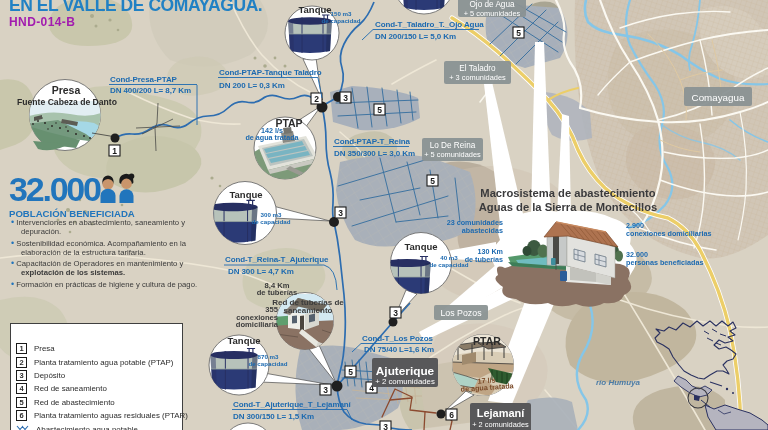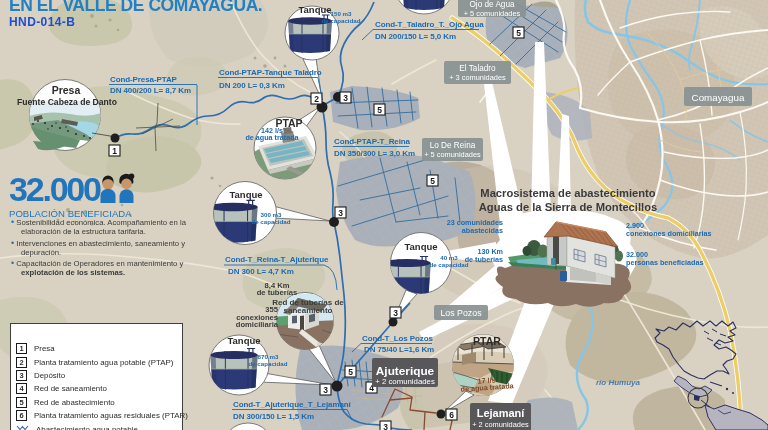--- a/index.html
+++ b/index.html
@@ -602,38 +602,39 @@
     <text x="315" y="13" font-size="9.5">Tanque</text>
     <text x="289" y="127" font-size="10.5">PTAP</text>
     <text x="246" y="198" font-size="9.5">Tanque</text>
     <text x="421" y="250" font-size="9.5">Tanque</text>
     <text x="244" y="344" font-size="9.5">Tanque</text>
     <text x="487" y="345" font-size="10.5">PTAR</text>
   </g>
 </svg>
 
 <div class="abs" style="left:9px;top:-3.2px;font-size:17.5px;line-height:17.5px;font-weight:bold;color:#2181c4;letter-spacing:-0.45px;white-space:nowrap;">EN EL VALLE DE COMAYAGUA.</div>
-<div class="abs" style="left:9px;top:15px;font-size:12px;font-weight:bold;color:#1d4ed8;letter-spacing:0.4px;">HND-014-B</div>
+<div class="abs" style="left:9px;top:15px;font-size:12px;font-weight:bold;color:#a21caf;letter-spacing:0.4px;">HND-014-B</div>
 
 <div class="abs" style="left:9px;top:170px;font-size:34px;font-weight:bold;color:#2175bc;letter-spacing:-2.2px;">32.000</div>
 <svg class="abs" style="left:98px;top:173px;" width="42" height="30" viewBox="0 0 42 30">
   <circle cx="10" cy="11" r="5.6" fill="#c9956b"></circle>
   <path d="M4.4,11.5 a5.6,5.6 0 0 1 11.2,0 c0,-1.5 0.4,-5 -1.6,-7.2 a5.6,5.6 0 0 0 -8,0 c-2,2.2 -1.6,5.7 -1.6,7.2z" fill="#1a1a1a"></path>
   <path d="M2.5,30 L2.5,22.5 a7.5,6.8 0 0 1 15,0 L17.5,30z" fill="#2175bc"></path>
   <circle cx="28.5" cy="10.5" r="5.4" fill="#c9956b"></circle>
   <path d="M23.1,11 a5.4,5.4 0 0 1 10.8,0 l1.4,-1 c0.5,-4 -1,-6 -2.4,-7.4 a7.4,7.4 0 0 0 -9,-0.4 c-2,1.6 -3,3.8 -2.4,7.8z" fill="#1a1a1a"></path>
   <circle cx="33.5" cy="3.2" r="2.8" fill="#1a1a1a"></circle>
   <path d="M21.5,30 L21.5,22.8 a7,6.6 0 0 1 14,0 L35.5,30z" fill="#2175bc"></path>
 </svg>
-<div class="abs" style="left:9px;top:208px;font-size:9.6px;font-weight:normal;color:#2175bc;">POBLACIÓN BENEFICIADA</div>
+<div class="abs" style="left:9px;top:208px;font-size:9.6px;font-weight:bold;color:#2175bc;">POBLACIÓN BENEFICIADA</div>
 
 <div class="abs" style="left:11px;top:218px;font-size:7.7px;line-height:9.3px;color:#3b3b3b;white-space:nowrap;">
+  <div style="margin-bottom:2px;"><span style="color:#2175bc;font-size:9px;">•</span>&nbsp;Intervenciones en abastecimiento, saneamiento y<br><span style="padding-left:10px;">depuración.</span></div>
   <div style="margin-bottom:2px;"><span style="color:#2175bc;font-size:9px;">•</span>&nbsp;Sostenibilidad económica. Acompañamiento en la<br><span style="padding-left:10px;">elaboración de la estructura tarifaria.</span></div>
-  <div style="margin-bottom:2px;"><span style="color:#2175bc;font-size:9px;">•</span>&nbsp;Intervenciones en abastecimiento, saneamiento y<br><span style="padding-left:10px;">depuración.</span></div>
   <div style="margin-bottom:2px;"><span style="color:#2175bc;font-size:9px;">•</span>&nbsp;Capacitación de Operadores en mantenimiento y<br><span style="padding-left:10px;font-weight:bold;">explotación de los sistemas.</span></div>
+  <div><span style="color:#2175bc;font-size:9px;">•</span>&nbsp;Formación en prácticas de higiene y cultura de pago.</div>
 </div>
 
 <div class="abs" style="left:10px;top:323px;width:173px;height:110px;background:#fff;border:1.2px solid #3f3f3f;box-sizing:border-box;">
   <div style="position:absolute;left:5px;top:18px;font-size:7.9px;color:#2b2b2b;white-space:nowrap;">
     <div style="height:13.4px;display:flex;align-items:center;"><span class="lg">1</span>Presa</div>
     <div style="height:13.4px;display:flex;align-items:center;"><span class="lg">2</span>Planta tratamiento agua potable (PTAP)</div>
     <div style="height:13.4px;display:flex;align-items:center;"><span class="lg">3</span>Depósito</div>
     <div style="height:13.4px;display:flex;align-items:center;"><span class="lg">4</span>Red de saneamiento</div>
     <div style="height:13.4px;display:flex;align-items:center;"><span class="lg">5</span>Red de abastecimiento</div>
     <div style="height:13.4px;display:flex;align-items:center;"><span class="lg">6</span>Planta tratamiento aguas residuales (PTAR)</div>

